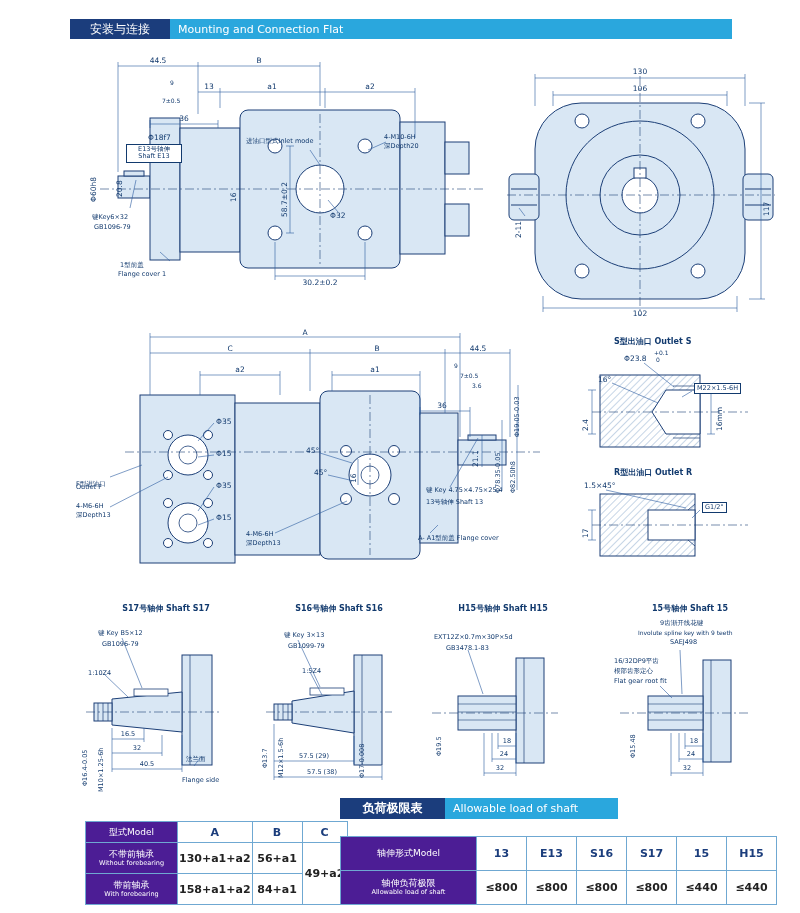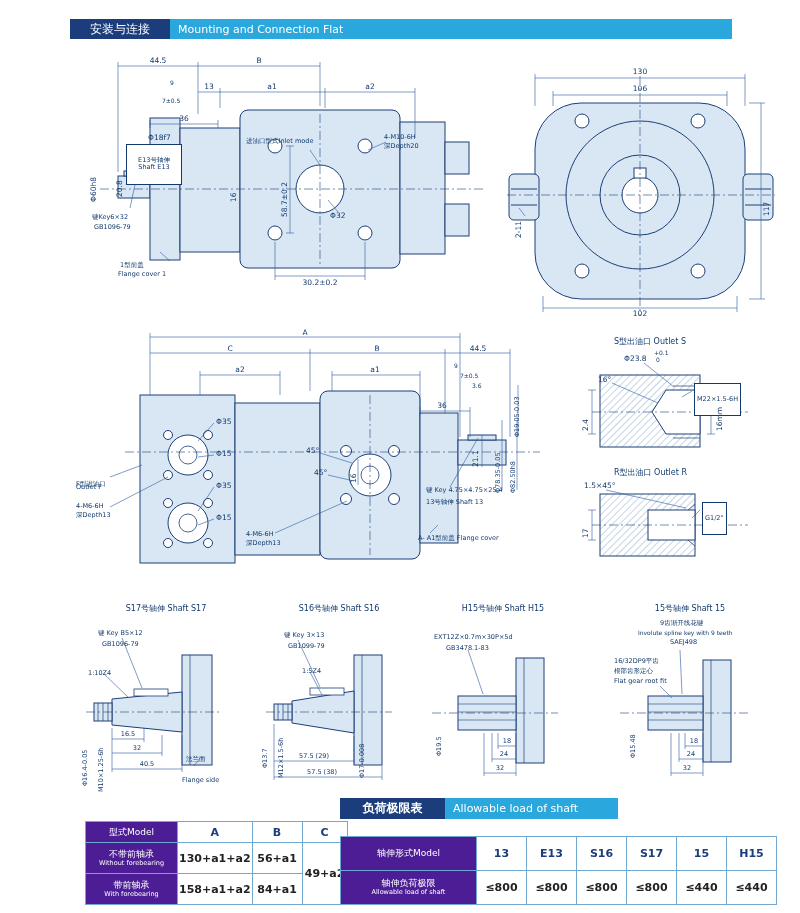--- a/index.html
+++ b/index.html
@@ -7,22 +7,22 @@
 .page{position:relative;width:800px;height:913px;background:#fff;overflow:hidden}
 .hdr{position:absolute;left:70px;top:19px;width:662px;height:20px;display:flex}
 .hdr-zh{width:100px;background:#1b3d7c;color:#fff;font-size:12px;font-weight:normal;display:flex;align-items:center;justify-content:center}
 .hdr-en{flex:1;background:#2aa7dd;color:#fff;font-size:11px;display:flex;align-items:center;padding-left:8px}
 .draw{position:absolute}
 .draw svg{position:absolute;left:0;top:0}
 .lbl{position:absolute;font-size:7.5px;color:#123a6e;line-height:1.15;white-space:nowrap}
 .s6{font-size:6px}.s65{font-size:6.5px}
 .c{transform:translateX(-50%)}
 .v{transform:rotate(-90deg);transform-origin:0 0}
-.ttl{font-weight:normal;font-size:8px}
-.bx{border:1px solid #123a6e;background:#fff;padding:12px 2px}
+.ttl{font-weight:bold;font-size:8px}
+.bx{border:1px solid #123a6e;background:#fff;padding:1px 2px}
 .bx span{display:block;text-align:center}
 .bar{position:absolute;height:21px;display:flex}
 .bar-zh{background:#1b3d7c;color:#fff;font-weight:bold;font-size:12px;display:flex;align-items:center;justify-content:center}
 .bar-en{background:#2aa7dd;color:#fff;font-size:11px;display:flex;align-items:center;padding-left:8px}
 table.tbl{position:absolute;border-collapse:collapse}
 .tbl td{border:1px solid #6fa8d2;text-align:center;vertical-align:middle;padding:1px}
 .td-dark{background:#4c1d95;color:#fff;font-size:9px;line-height:1.2}
 .td-dark .en{display:block;font-size:6.5px;font-weight:normal}
 .td-col{font-size:11px;font-weight:bold;color:#1b3d7c;background:#fff}
 .td-val{font-size:11px;font-weight:bold;color:#222;background:#fff}

